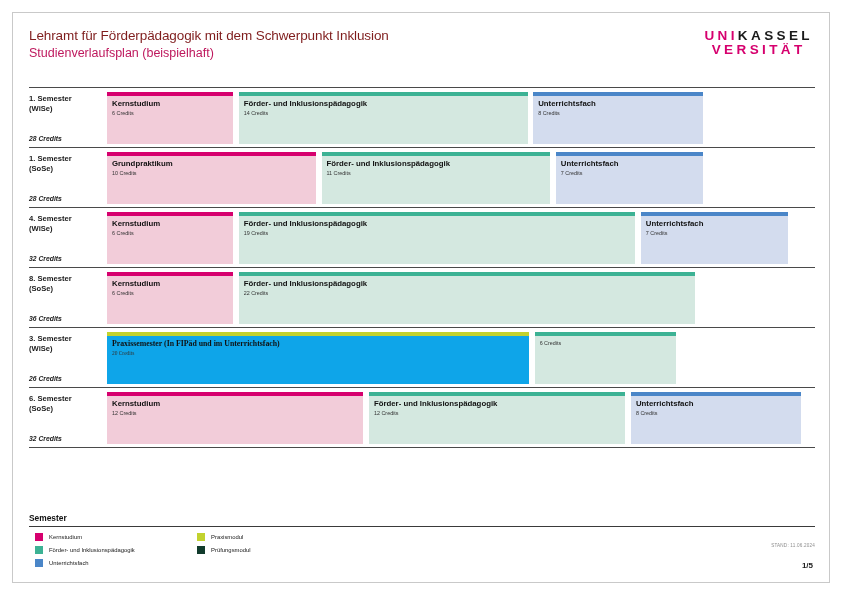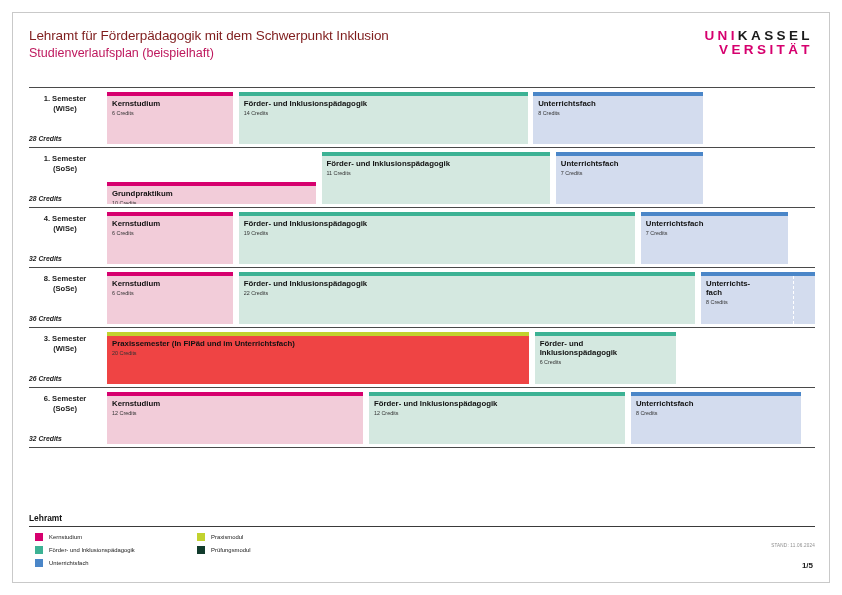--- a/index.html
+++ b/index.html
@@ -39,21 +39,21 @@
   .title-sub {
     font-size: 12.5px;
     font-weight: normal;
     color: #be185d;
     margin: 3px 0 16px 0;
     line-height: 1.1;
   }
   .logo {
     position: absolute;
     right: 0; top: 0;
-    text-align: right;
+    text-align: center;
     line-height: 1.05;
   }
   .logo-row {
     font-size: 13.5px;
     font-weight: bold;
     letter-spacing: 3.4px;
     white-space: nowrap;
   }
   .logo-uni { color: #d6006e; }
   .logo-kassel { color: #1a1a1a; }
@@ -76,21 +76,20 @@
     height: 0;
   }
   .sem-label {
     position: absolute;
     left: 0; top: 6px;
     width: 72px;
     font-size: 7.6px;
     font-weight: bold;
     line-height: 1.35;
     color: #1a1a1a;
-    text-align: center;
   }
   .sem-credits {
     position: absolute;
     left: 0; bottom: 5px;
     width: 72px;
     font-size: 6.8px;
     font-weight: bold;
     font-style: italic;
     color: #1a1a1a;
   }
@@ -127,21 +126,21 @@
     color: #333;
   }
   
   .c-kern .bar { background: #d6006e; }
   .c-kern .body { background: #f2ccd9; }
   .c-fip  .bar { background: #3cb294; }
   .c-fip  .body { background: #d4e8e0; }
   .c-uf   .bar { background: #4a86c8; }
   .c-uf   .body { background: #d3dcee; }
   .c-prax .bar { background: #c2d22e; }
-  .c-prax .body { background: #ef4444; }
+  .c-prax .body { background: #0ea5e9; font-family: Liberation Serif, serif; }
 
   .dashed-split {
     position: absolute;
     top: 3.5px; bottom: 0;
     width: 0;
     border-left: 1.6px dashed #ffffff;
   }
 
   
   .legend {
@@ -251,21 +250,21 @@
           </div>
         </div>
       </div>
       <div class="sem-row">
         <div class="sem-label">
           <div>1. Semester</div>
           <div>(SoSe)</div>
         </div>
         <div class="sem-credits">28 Credits</div>
         <div class="track">
-          <div class="mod c-kern" style="left: 0%; width: 29.5%; margin-top: 30px;">
+          <div class="mod c-kern" style="left: 0%; width: 29.5%;">
             <div class="bar"></div>
             <div class="body">
               <div class="m-title" style="white-space: pre-line;">Grundpraktikum</div>
               <div class="m-credits">10 Credits</div>
             </div>
           </div>
           <div class="mod c-fip" style="left: 30.3%; width: 32.3%;">
             <div class="bar"></div>
             <div class="body">
               <div class="m-title" style="white-space: pre-line;">Förder- und Inklusionspädagogik</div>
@@ -325,50 +324,39 @@
               <div class="m-credits">6 Credits</div>
             </div>
           </div>
           <div class="mod c-fip" style="left: 18.6%; width: 64.5%;">
             <div class="bar"></div>
             <div class="body">
               <div class="m-title" style="white-space: pre-line;">Förder- und Inklusionspädagogik</div>
               <div class="m-credits">22 Credits</div>
             </div>
           </div>
-          <div class="mod c-uf" style="left: 83.9%; width: 16.1%;">
-            <div class="bar"></div>
-            <div class="body">
-              <div class="m-title" style="white-space: pre-line;">Unterrichts-
-fach</div>
-              <div class="m-credits">8 Credits</div>
-            </div>
-            <div class="dashed-split" style="left: 81%;"></div>
-          </div>
         </div>
       </div>
       <div class="sem-row">
         <div class="sem-label">
           <div>3. Semester</div>
           <div>(WiSe)</div>
         </div>
         <div class="sem-credits">26 Credits</div>
         <div class="track">
           <div class="mod c-prax" style="left: 0%; width: 59.6%;">
             <div class="bar"></div>
             <div class="body">
               <div class="m-title" style="white-space: pre-line;">Praxissemester (In FIPäd und im Unterrichtsfach)</div>
               <div class="m-credits">20 Credits</div>
             </div>
           </div>
           <div class="mod c-fip" style="left: 60.4%; width: 20%;">
             <div class="bar"></div>
             <div class="body">
-              <div class="m-title" style="white-space: pre-line;">Förder- und
-Inklusionspädagogik</div>
               <div class="m-credits">6 Credits</div>
             </div>
           </div>
         </div>
       </div>
       <div class="sem-row">
         <div class="sem-label">
           <div>6. Semester</div>
           <div>(SoSe)</div>
         </div>
@@ -394,21 +382,21 @@
               <div class="m-title" style="white-space: pre-line;">Unterrichtsfach</div>
               <div class="m-credits">8 Credits</div>
             </div>
           </div>
         </div>
       </div>
       <div class="sem-row-last-border"></div>
     </div>
 
   <div class="legend">
-    <div class="legend-title">Lehramt</div>
+    <div class="legend-title">Semester</div>
     <div class="legend-rule"></div>
     <div class="legend-cols">
       <div class="legend-col c1" id="legend-col-1">
           <div class="legend-item">
             <span class="sw sw-kern"></span>
             <span class="legend-label">Kernstudium</span>
           </div>
           <div class="legend-item">
             <span class="sw sw-fip"></span>
             <span class="legend-label">Förder- und Inklusionspädagogik</span>

